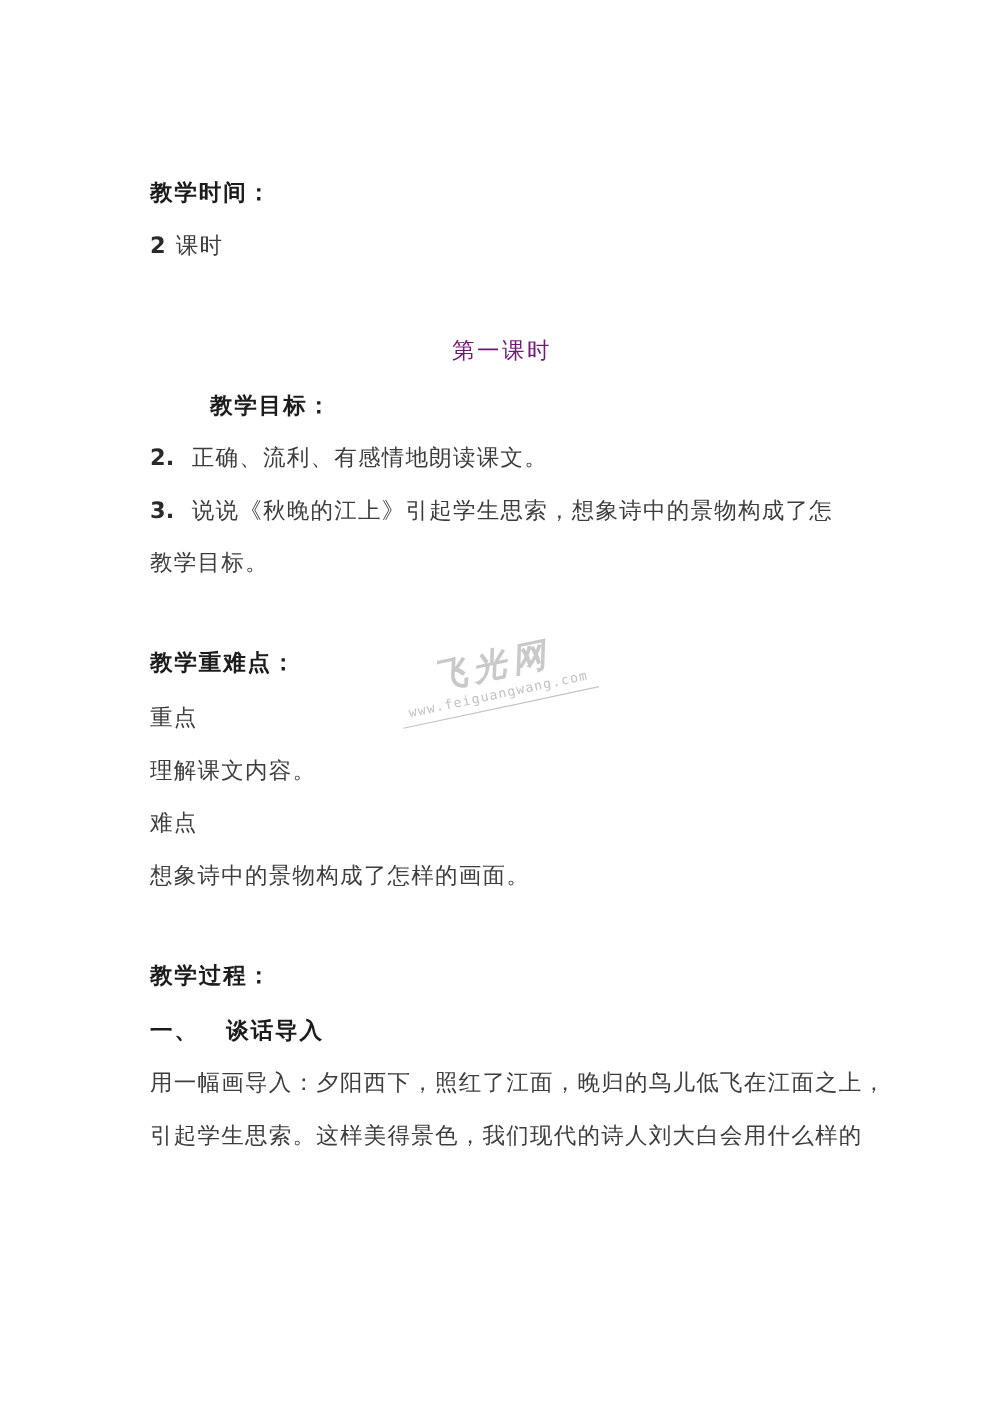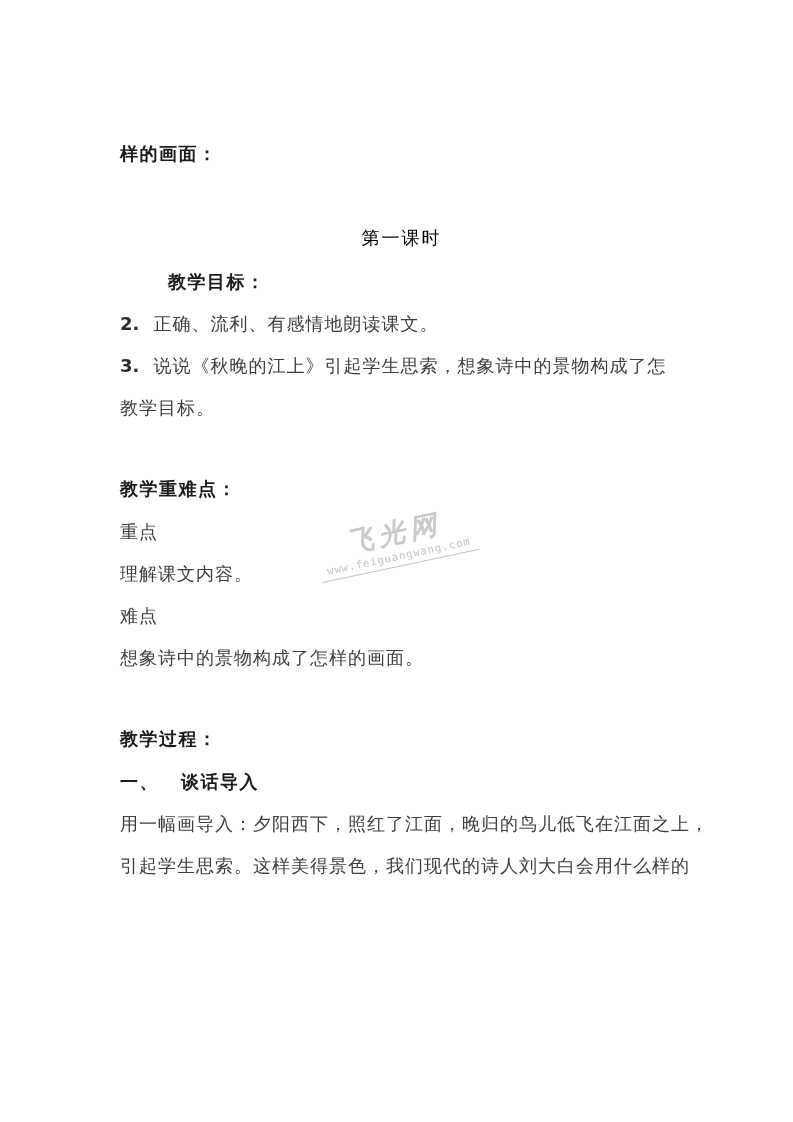--- a/index.html
+++ b/index.html
@@ -24,21 +24,21 @@
     letter-spacing: 1px;
     color: #3d3d3d;
   }
   .bold {
     font-weight: 700;
     color: #1c1c1c;
     letter-spacing: 1.5px;
     font-size: 18px;
   }
   .red-title {
-    color: #000000;
+    color: #701a75;
     text-align: center;
     font-size: 18px;
     letter-spacing: 2px;
   }
   .gap-title { margin-top: 42px; }
   .gap-sm    { margin-top: 2px; margin-left: 48px; }
   .gap-section { margin-top: 40px; font-family: Liberation Mono, monospace; }
   .num {
     font-family: "DejaVu Sans", "Liberation Sans", sans-serif;
     font-weight: 600;
@@ -88,22 +88,23 @@
 
 <div class="page">
 
   <div class="watermark">
     <div class="wm-logo">飞光网</div>
     <div class="wm-url">www.feiguangwang.com</div>
   </div>
 
   <div class="doc">
 
-    <p class="line bold">样的画面：</p>
+    <p class="line bold">教学时间：</p>
 
+    <p class="line"><span class="num-inline">2</span><span>课时</span></p>
 
     <p class="line red-title gap-title">第一课时</p>
 
     <p class="line bold gap-sm">教学目标：</p>
 
 
     <p class="line"><span class="num">2.</span><span>正确、流利、有感情地朗读课文。</span></p>
 
     <p class="line"><span class="num">3.</span><span>说说《秋晚的江上》引起学生思索，想象诗中的景物构成了怎</span></p>
 

